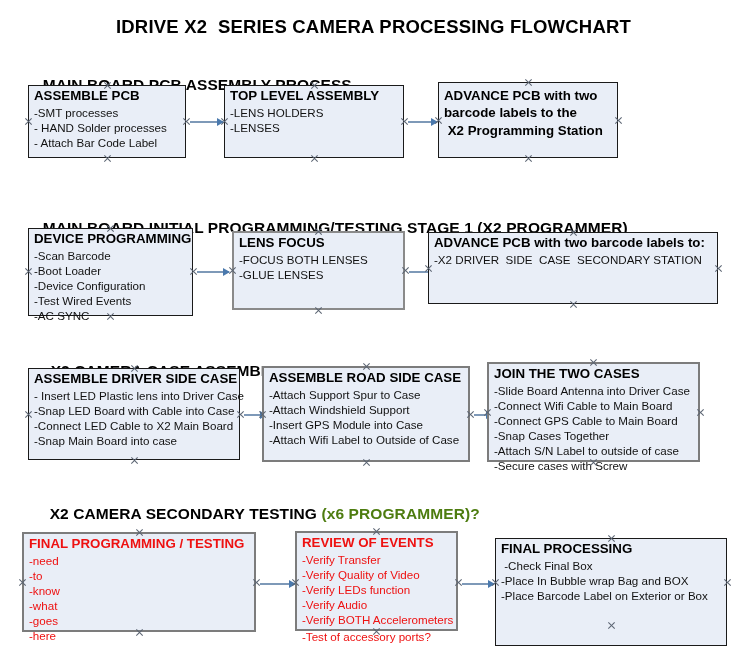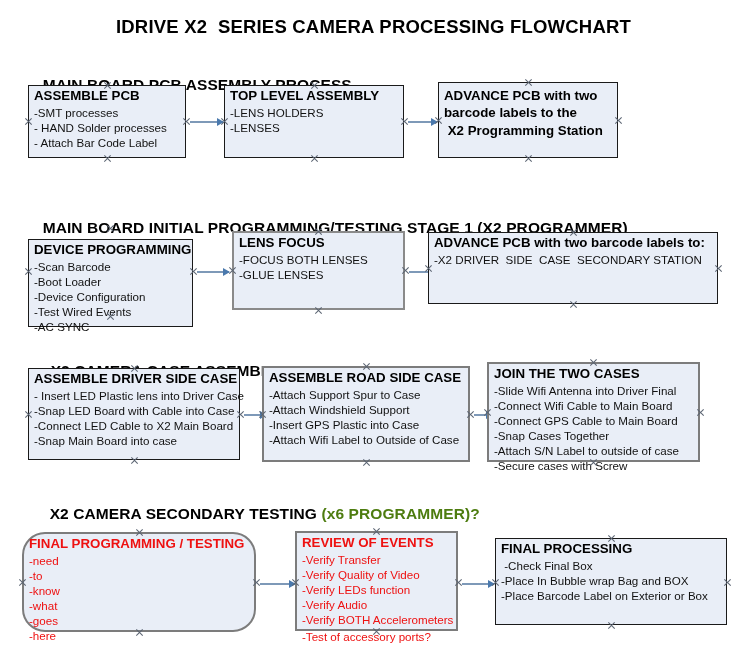--- a/index.html
+++ b/index.html
@@ -141,21 +141,21 @@
   </div>
   <div class="hx" style="left:524px;top:78px;"></div>
   <div class="hx" style="left:434px;top:116px;"></div>
   <div class="hx" style="left:614px;top:116px;"></div>
   <div class="hx" style="left:524px;top:154px;"></div>
 
   <div class="section-head" style="left:25px;top:201px;">
     <span>MAIN BOARD INITIAL PROGRAMMING/TESTING STAGE 1 (X2 PROGRAMMER)</span>
   </div>
 
-  <div class="box" style="left:28px;top:228px;width:165px;height:88px;margin-top:11px;">
+  <div class="box" style="left:28px;top:228px;width:165px;height:88px;">
     <div class="bt">DEVICE PROGRAMMING</div>
     <div class="bl">-Scan Barcode</div>
     <div class="bl">-Boot Loader</div>
     <div class="bl">-Device Configuration</div>
     <div class="bl">-Test Wired Events</div>
     <div class="bl">-AC SYNC</div>
   </div>
   <div class="hx" style="left:106px;top:224px;"></div>
   <div class="hx" style="left:24px;top:267px;"></div>
   <div class="hx" style="left:189px;top:267px;"></div>
@@ -199,49 +199,49 @@
   <div class="hx" style="left:24px;top:410px;"></div>
   <div class="hx" style="left:236px;top:410px;"></div>
   <div class="hx" style="left:130px;top:456px;"></div>
 
   <div class="conn" style="left:244px;top:414px;width:22px;"></div>
 
   <div class="box thick-dark" style="left:262px;top:366px;width:208px;height:96px;">
     <div class="bt">ASSEMBLE ROAD SIDE CASE</div>
     <div class="bl">-Attach Support Spur to Case</div>
     <div class="bl">-Attach Windshield Support</div>
-    <div class="bl">-Insert GPS Plastic into Case</div>
+    <div class="bl">-Insert GPS Module into Case</div>
     <div class="bl">-Attach Wifi Label to Outside of Case</div>
   </div>
   <div class="hx" style="left:362px;top:362px;"></div>
   <div class="hx" style="left:258px;top:410px;"></div>
   <div class="hx" style="left:466px;top:410px;"></div>
   <div class="hx" style="left:362px;top:458px;"></div>
 
   <div class="conn" style="left:474px;top:414px;width:18px;"></div>
 
   <div class="box thick-dark" style="left:487px;top:362px;width:213px;height:100px;">
     <div class="bt">JOIN THE TWO CASES</div>
-    <div class="bl">-Slide Wifi Antenna into Driver Final</div>
+    <div class="bl">-Slide Board Antenna into Driver Case</div>
     <div class="bl">-Connect Wifi Cable to Main Board</div>
     <div class="bl">-Connect GPS Cable to Main Board</div>
     <div class="bl">-Snap Cases Together</div>
     <div class="bl">-Attach S/N Label to outside of case</div>
     <div class="bl">-Secure cases with Screw</div>
   </div>
   <div class="hx" style="left:589px;top:358px;"></div>
   <div class="hx" style="left:483px;top:408px;"></div>
   <div class="hx" style="left:696px;top:408px;"></div>
   <div class="hx" style="left:589px;top:458px;"></div>
 
   <div class="section-head" style="left:32px;top:487px;">
     <span>X2 CAMERA SECONDARY TESTING </span><span class="accent">(x6 PROGRAMMER)?</span>
   </div>
 
-  <div class="box red thick-dark" style="left:22px;top:532px;width:234px;height:100px;border-radius:23px;">
+  <div class="box red thick-dark" style="left:22px;top:532px;width:234px;height:100px;">
     <div class="bt">FINAL PROGRAMMING / TESTING</div>
     <div class="bl">-need</div>
     <div class="bl">-to</div>
     <div class="bl">-know</div>
     <div class="bl">-what</div>
     <div class="bl">-goes</div>
     <div class="bl">-here</div>
   </div>
   <div class="hx" style="left:135px;top:528px;"></div>
   <div class="hx" style="left:18px;top:578px;"></div>
@@ -259,21 +259,21 @@
     <div class="bl">-Verify BOTH Accelerometers</div>
     <div class="bl overflow" style="top:96px;">-Test of accessory ports?</div>
   </div>
   <div class="hx" style="left:372px;top:527px;"></div>
   <div class="hx" style="left:291px;top:578px;"></div>
   <div class="hx" style="left:454px;top:578px;"></div>
   <div class="hx" style="left:372px;top:627px;"></div>
 
   <div class="conn" style="left:462px;top:583px;width:32px;"></div>
 
-  <div class="box" style="left:495px;top:538px;width:232px;height:87px;">
+  <div class="box" style="left:495px;top:538px;width:232px;height:108px;">
     <div class="bt">FINAL PROCESSING</div>
     <div class="bl"> -Check Final Box</div>
     <div class="bl">-Place In Bubble wrap Bag and BOX</div>
     <div class="bl">-Place Barcode Label on Exterior or Box</div>
   </div>
   <div class="hx" style="left:607px;top:534px;"></div>
   <div class="hx" style="left:491px;top:578px;"></div>
   <div class="hx" style="left:723px;top:578px;"></div>
   <div class="hx" style="left:607px;top:621px;"></div>
 

